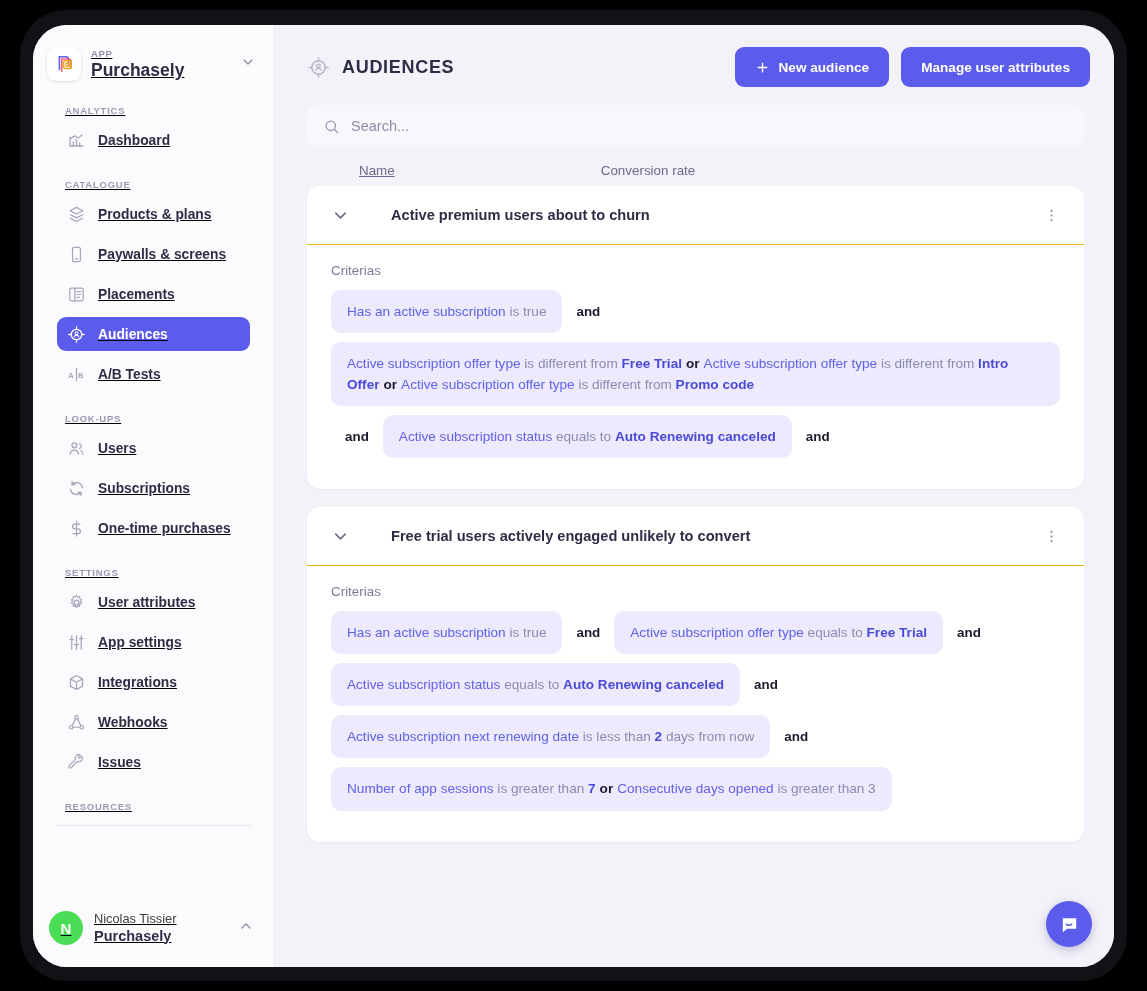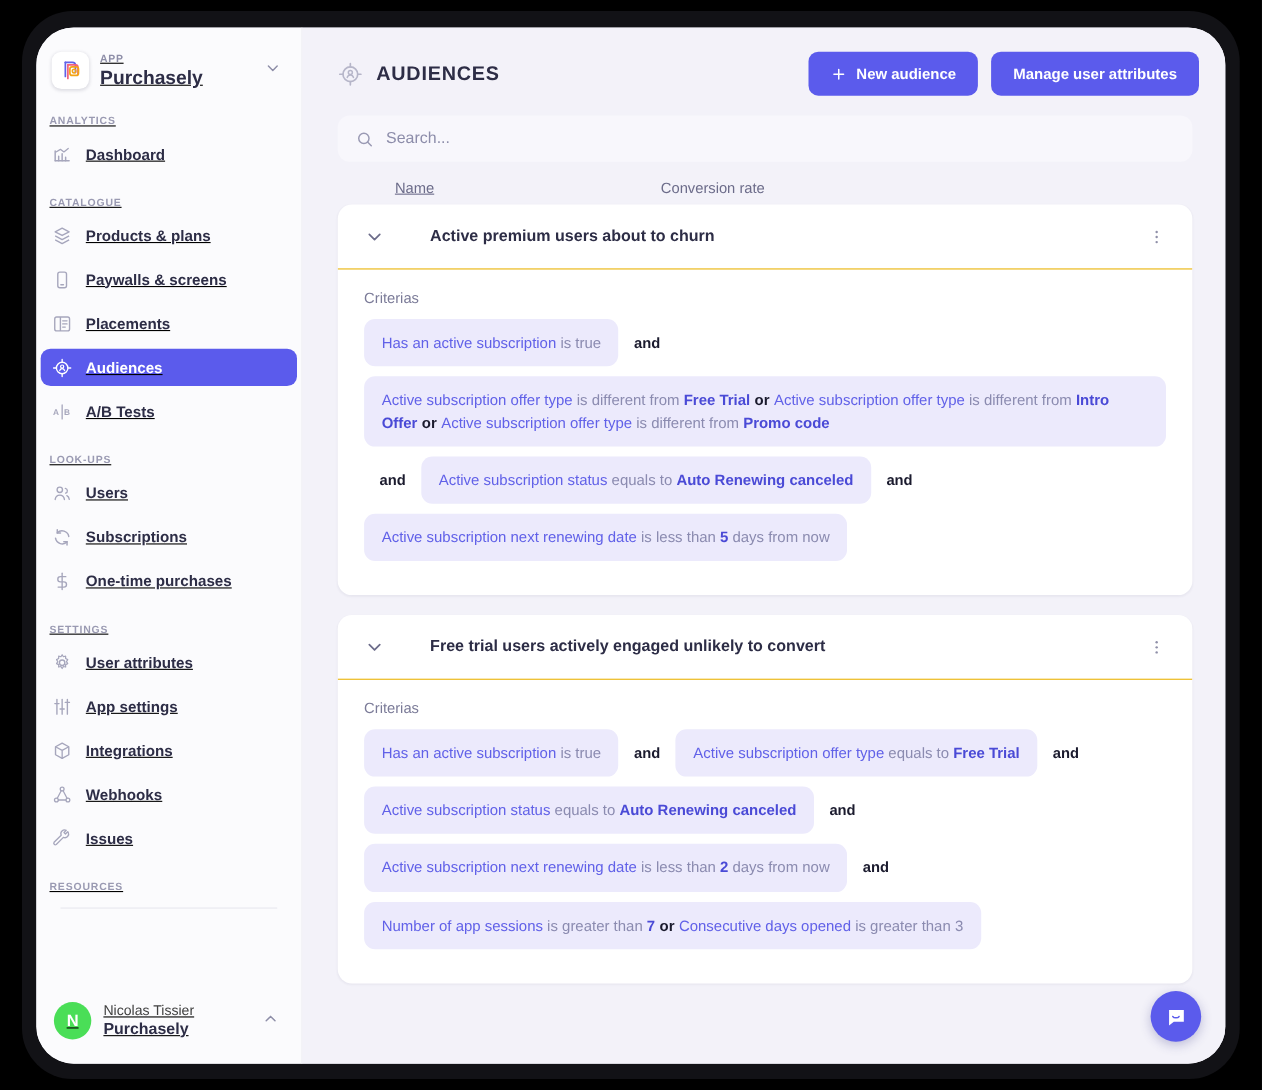--- a/index.html
+++ b/index.html
@@ -63,21 +63,21 @@
   .app-meta { flex: 1 1 auto; line-height: 1.05; }
   .app-kicker {
     font-size: 9.5px; letter-spacing: .6px; color: #8e8ea8;
     font-weight: 700; text-transform: uppercase;
   }
   .app-name {
     font-size: 17.5px; font-weight: 700; color: #2d2d46; margin-top: 2px;
   }
   .chev { color: #8e8ea8; flex: 0 0 auto; padding-right: 4px; }
 
-  .nav { padding: 0 4px; margin-top: 8px; }
+  .nav { padding: 0 24px; margin-top: 8px; }
   .nav-section {
     font-size: 9.5px; letter-spacing: .75px; font-weight: 700;
     color: #9a9ab2; text-transform: uppercase;
     padding: 16px 8px 7px 8px;
   }
   .nav-item {
     display: flex; align-items: center; gap: 12px;
     height: 34px; padding: 0 10px;
     border-radius: 9px; cursor: pointer;
     color: #2d2d46;
@@ -465,23 +465,20 @@
                 <span class="conj">and</span>
               </div>
               <div class="crit-row">
                 <div class="chip block"><b>Active subscription offer type</b><span> is different from </span><span class="val">Free Trial</span><span class="or">or</span><b>Active subscription offer type</b><span> is different from </span><span class="val">Intro Offer</span><span class="or">or</span><b>Active subscription offer type</b><span> is different from </span><span class="val">Promo code</span></div>
               </div>
               <div class="crit-row">
                 <span class="conj">and</span>
                 <div class="chip"><b>Active subscription status</b><span> equals to </span><span class="val">Auto Renewing canceled</span></div>
                 <span class="conj">and</span>
               </div>
-              <div class="crit-row">
-                <div class="chip"><b>Active subscription next renewing date</b><span> is less than </span><span class="val">5</span><span> days from now</span></div>
-              </div>
             </div>
           </div>
           <div class="card">
             <div class="card-head">
               <span class="card-chev">
                 <svg width="19" height="19" viewBox="0 0 24 24" fill="none">
                   <path d="M6 9l6 6 6-6" stroke="currentColor" stroke-width="2" stroke-linecap="round" stroke-linejoin="round"></path>
                 </svg>
               </span>
               <span class="card-title">Free trial users actively engaged unlikely to convert</span>

